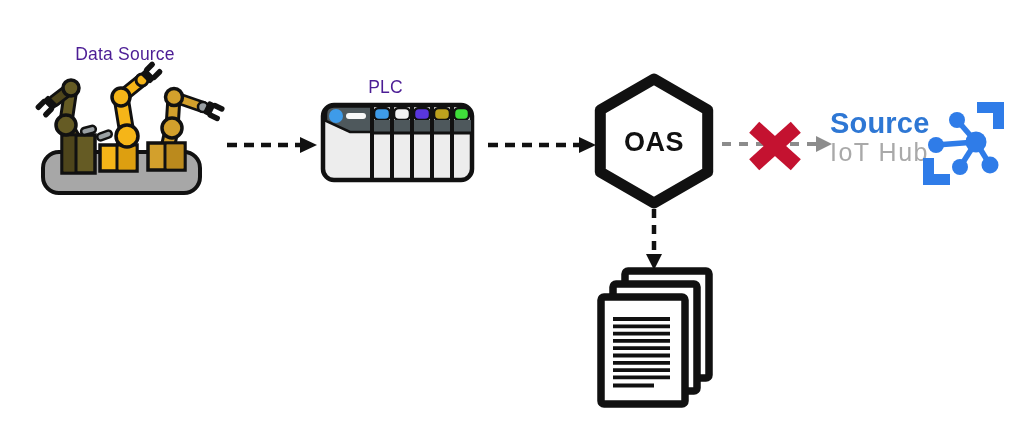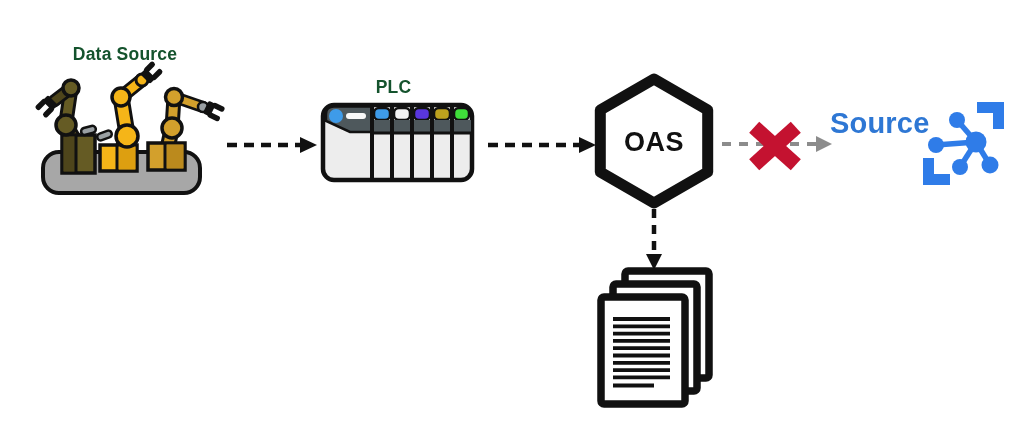--- a/index.html
+++ b/index.html
@@ -2,25 +2,25 @@
 <html><head>
 <meta charset="utf-8">
 <style>
   html,body{margin:0;padding:0;background:#ffffff;}
   #canvas{
     position:relative;width:1024px;height:439px;background:#ffffff;
     font-family:"Liberation Sans", sans-serif;overflow:hidden;
   }
   .abs{position:absolute;}
   .node-label{
-    font-weight:bold;color:#14532d;font-size:17.5px;text-align:center;
+    font-weight:normal;color:#4c1d95;font-size:17.5px;text-align:center;
     letter-spacing:.2px;
   }
   #label-data-source{left:35px;top:44px;width:180px;}
-  #label-plc{left:316px;top:77px;width:155px;text-align:center;}
+  #label-plc{left:308px;top:77px;width:155px;text-align:center;}
   #robots-art{left:35px;top:56px;}
   #plc-art{left:320px;top:101px;}
   #arrow-1{left:222px;top:132px;}
   #arrow-2{left:483px;top:132px;}
   #arrow-down{left:642px;top:206px;}
   #arrow-gray{left:716px;top:130px;}
   #red-x{left:740px;top:110px;}
   #hexagon-art{left:592px;top:73px;}
   #oas-text{
     left:592px;top:73px;width:124px;height:138px;
@@ -165,20 +165,21 @@
           <rect x="-28" y="-7.5" width="56" height="15" fill="#C41230"></rect>
         </g>
       <g transform="rotate(-42)">
           <rect x="-28" y="-7.5" width="56" height="15" fill="#C41230"></rect>
         </g>
     </g>
   </svg>
 
   <div id="azure-block" class="abs">
     <div id="azure-title">Source</div>
+    <div id="azure-subtitle">IoT Hub</div>
   </div>
 
   <svg id="iot-art" class="abs" width="96" height="100" viewBox="0 0 96 100">
     <polygon points="59,6 86,6 86,33 75,33 75,17 59,17" fill="#2F7CE8"></polygon>
     <polygon points="5,62 16,62 16,78 32,78 32,89 5,89" fill="#2F7CE8"></polygon>
     <line x1="58" y1="46" x2="39" y2="24" stroke="#2F7CE8" stroke-width="5.5"></line>
     <line x1="58" y1="46" x2="18" y2="49" stroke="#2F7CE8" stroke-width="5.5"></line>
     <line x1="58" y1="46" x2="42" y2="71" stroke="#2F7CE8" stroke-width="5.5"></line>
     <line x1="58" y1="46" x2="72" y2="69" stroke="#2F7CE8" stroke-width="5.5"></line>
     <circle cx="58" cy="46" r="10.5" fill="#2F7CE8"></circle>

